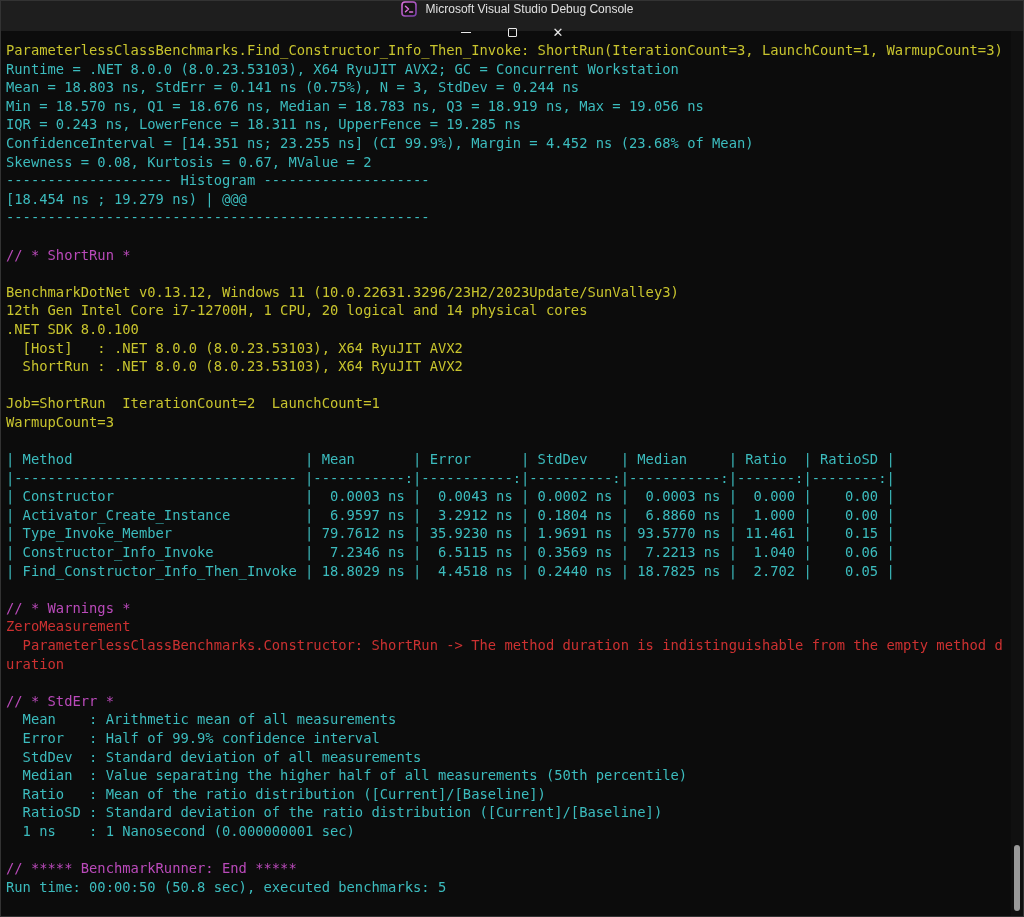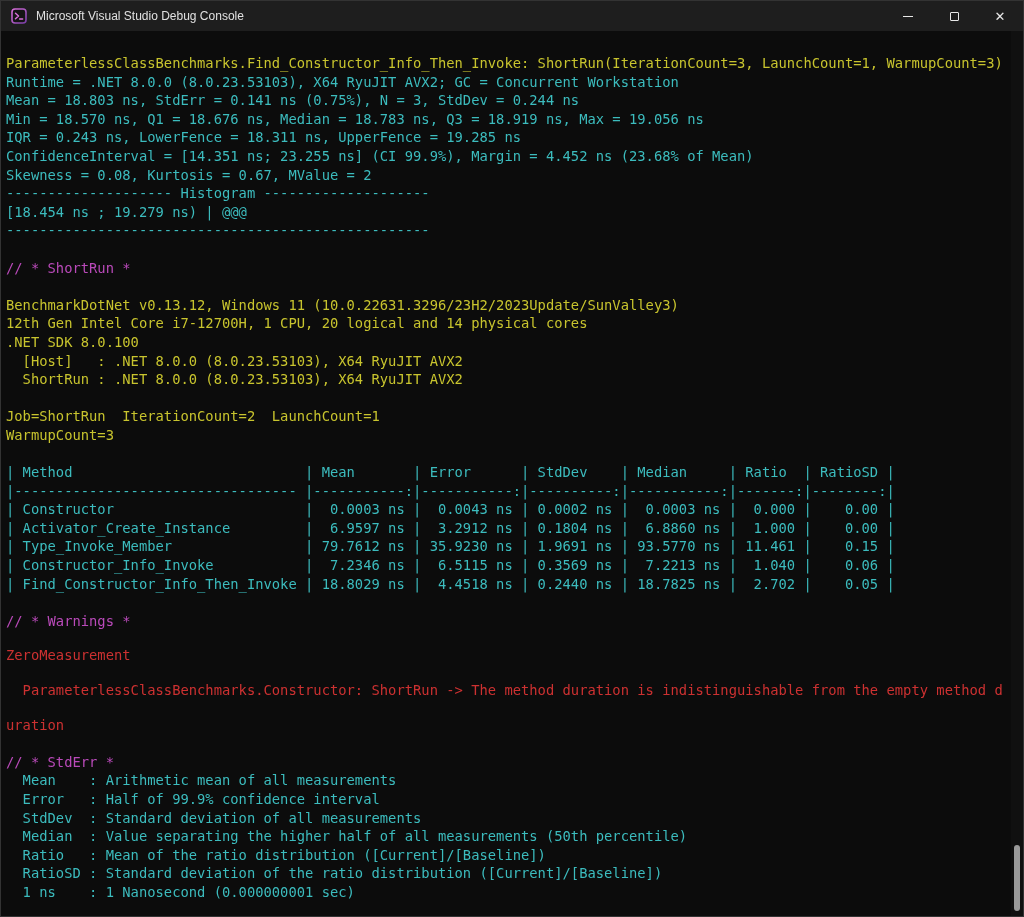--- a/index.html
+++ b/index.html
@@ -8,35 +8,35 @@
     --foreground:#CCCCCC;
     --yellow:#C8C42E;
     --cyan:#3CBCBE;
     --magenta:#BA4ABA;
     --red:#CD3131;
   }
   *{margin:0;padding:0;box-sizing:border-box;}
   html,body{background:#000;}
   body{width:1024px;height:917px;overflow:hidden;font-family:"DejaVu Sans Mono","Liberation Mono",monospace;}
   .window{width:1024px;height:917px;background:var(--background);display:flex;flex-direction:column;border:1px solid #333;}
-  .titlebar{height:30px;min-height:30px;background:var(--titlebar_bg);display:flex;align-items:center;justify-content:space-between;}
+  .titlebar{height:30px;min-height:30px;background:var(--titlebar_bg);display:flex;align-items:center;justify-content:space-between;flex-direction:column;}
   .title-left{display:flex;align-items:center;gap:9px;padding-left:10px;}
   .app-icon{width:16px;height:16px;display:block;}
   .title-text{color:#E0E0E0;font-size:12px;font-family:"Liberation Sans","DejaVu Sans",sans-serif;}
   .controls{display:flex;height:30px;}
   .win-btn{width:46px;height:30px;display:flex;align-items:center;justify-content:center;cursor:default;}
   .glyph-min{display:block;width:10px;height:1px;background:#E8E8E8;}
   .glyph-max{display:block;width:9px;height:9px;border:1px solid #E8E8E8;border-radius:1px;}
   .glyph-close{color:#E8E8E8;font-size:13px;line-height:1;font-family:"DejaVu Sans",sans-serif;}
-  .console{position:relative;flex:1;padding:23px 0 0 5px;overflow:hidden;}
+  .console{position:relative;flex:1;padding:10px 0 0 5px;overflow:hidden;}
   .console-line{white-space:pre;font-size:13.8px;line-height:18.6px;color:var(--foreground);}
   .c-yellow{color:var(--yellow);}
   .c-cyan{color:var(--cyan);}
   .c-magenta{color:var(--magenta);}
-  .c-red{color:var(--red);margin-top:16px;}
+  .c-red{color:var(--red);}
   .c-plain{color:var(--foreground);}
   .scrollbar{position:absolute;top:0;right:0;width:12px;height:100%;background:rgba(255,255,255,0.02);}
   .scrollbar-thumb{position:absolute;right:3px;bottom:5px;width:6px;height:66px;border-radius:3px;background:#9A9A9A;}
 </style>
 </head>
 <body>
 
 <div class="window">
 
   <div class="titlebar">

